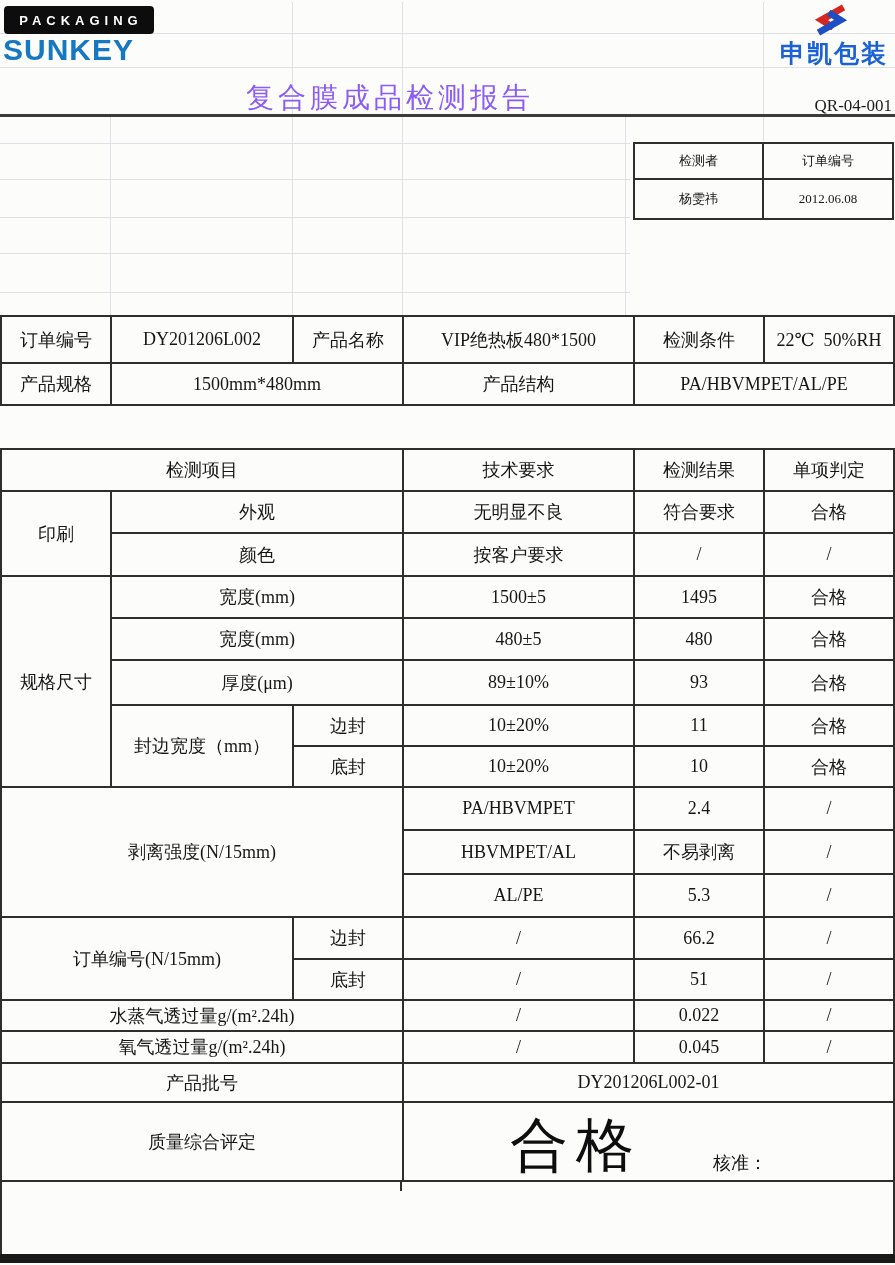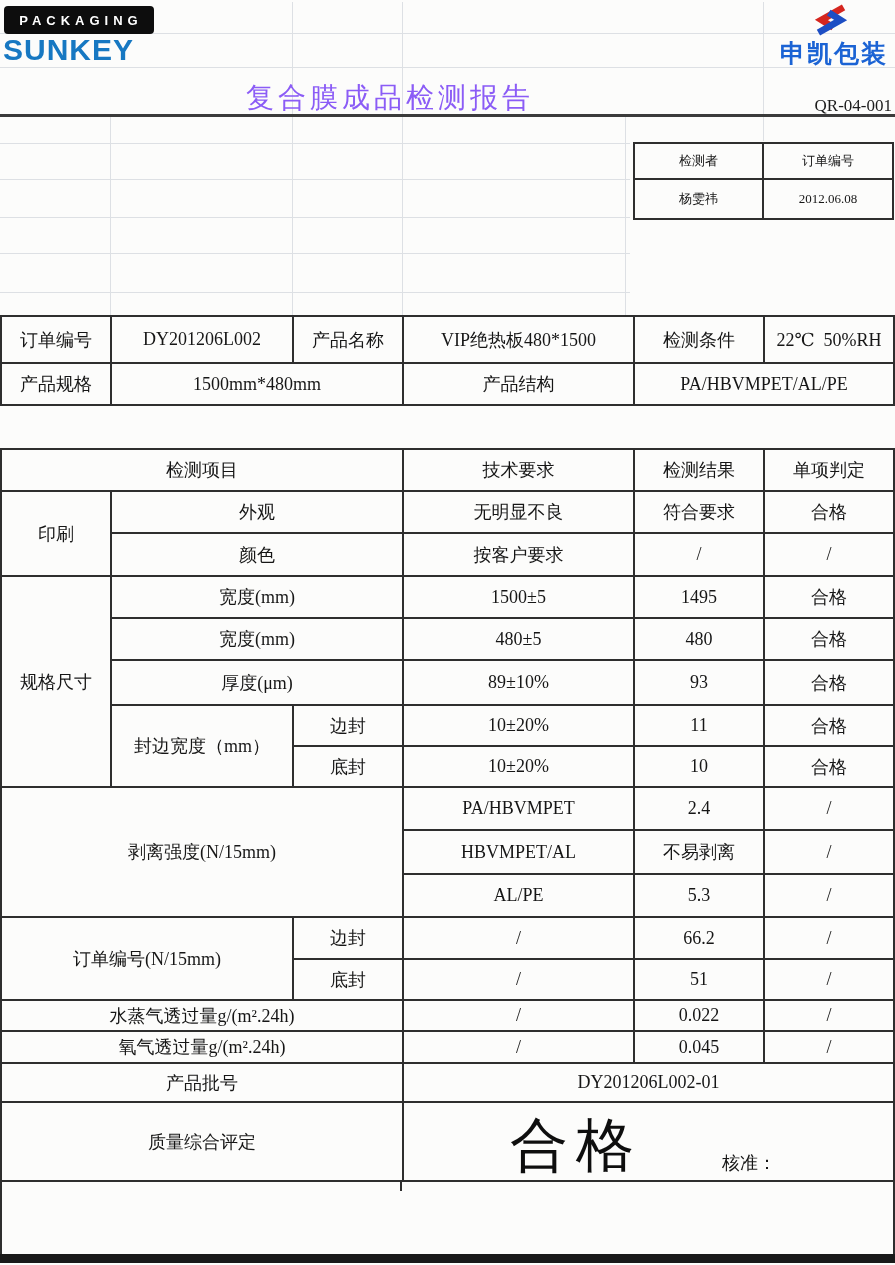--- a/index.html
+++ b/index.html
@@ -29,21 +29,21 @@
      font-size:17px;overflow:hidden;}
   .signoff-table{left:633px;top:142px;width:260px;}
   .signoff-table td{font-size:13px;}
   .order-table{left:0;top:315px;width:893px;}
   .order-table td{font-size:18px;}
   .main-table{left:0;top:448px;width:893px;}
   .main-table td{font-size:18px;}
   td.pre{white-space:pre;text-align:center;}
   td.final-cell{position:relative;}
   .final-grade{position:absolute;left:106px;top:4px;font-size:58px;letter-spacing:8px;color:#0e0e0e;}
-  .approve{position:absolute;left:318px;top:48px;font-size:18px;}
+  .approve{position:absolute;left:309px;top:48px;font-size:18px;}
   
   .bottom-box{position:absolute;left:0;top:1181px;width:891px;height:73px;
       border-left:2px solid #2e2e2e;border-right:2px solid #2e2e2e;}
   .stub{position:absolute;left:400px;top:1181px;width:2px;height:10px;background:#2e2e2e;}
   .bottom-bar{position:absolute;left:0;top:1254px;width:895px;height:9px;background:#191919;}
 </style>
 </head>
 <body>
 
 <div class="page">

